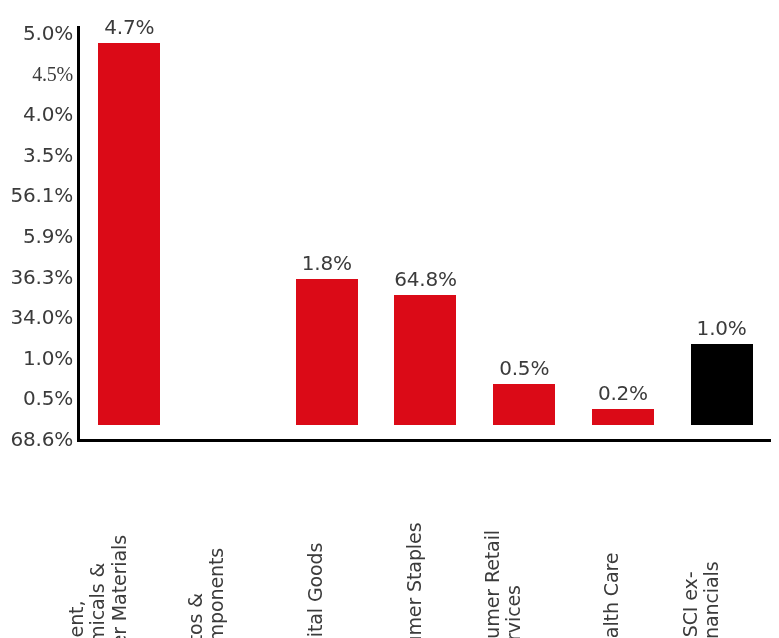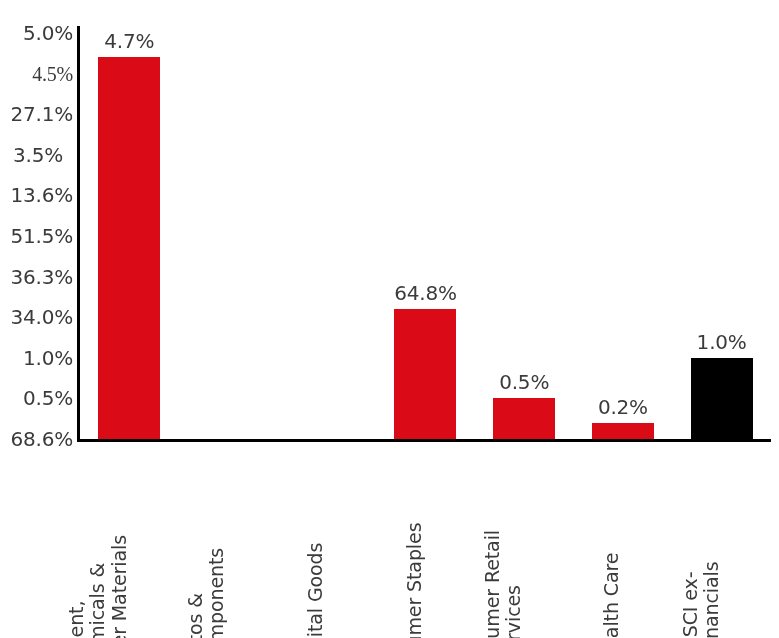--- a/index.html
+++ b/index.html
@@ -56,21 +56,21 @@
     left: 1px;
     top: 0;
     width: 72px;
     height: 638px;
   }
 
   
   #plot-area {
     position: absolute;
     left: 80px;
-    top: 33px;
+    top: 19px;
     width: 691px;
     height: 406px;
   }
 
   .bar-slot {
     position: absolute;
     bottom: 0;
     height: 406px;
   }
   .bar-rect {
@@ -121,39 +121,43 @@
   .cat-line { display: block; }
 </style>
 </head>
 <body>
 
 <div id="chart-root">
 
   <div class="y-labels-wrap">
       <div class="y-tick-label" style="top: 33px;">5.0%</div>
       <div class="y-tick-label" style="top: 73.6px; font-family: Liberation Serif, serif;">4.5%</div>
-      <div class="y-tick-label" style="top: 114.2px;">27.1%</div>
-      <div class="y-tick-label" style="top: 154.8px; text-align: center;">3.5%</div>
-      <div class="y-tick-label" style="top: 195.4px;">13.6%</div>
-      <div class="y-tick-label" style="top: 236px;">51.5%</div>
+      <div class="y-tick-label" style="top: 114.2px;">4.0%</div>
+      <div class="y-tick-label" style="top: 154.8px;">3.5%</div>
+      <div class="y-tick-label" style="top: 195.4px;">56.1%</div>
+      <div class="y-tick-label" style="top: 236px;">5.9%</div>
       <div class="y-tick-label" style="top: 276.6px;">36.3%</div>
       <div class="y-tick-label" style="top: 317.2px;">34.0%</div>
       <div class="y-tick-label" style="top: 357.8px;">1.0%</div>
       <div class="y-tick-label" style="top: 398.4px;">0.5%</div>
       <div class="y-tick-label" style="top: 439px;">68.6%</div>
     </div>
 
   <div class="y-axis-line"></div>
   <div class="x-axis-line"></div>
 
   <div id="plot-area">
       <div class="bar-slot" style="left: 0px; width: 98.7143px;">
         <div class="bar-rect" style="height: 381.64px; background: rgb(219, 10, 23);"></div>
         <div class="bar-value" style="bottom: 387.64px;">4.7%</div>
       </div>
+      <div class="bar-slot" style="left: 197.429px; width: 98.7143px;">
+        <div class="bar-rect" style="height: 146.16px; background: rgb(219, 10, 23);"></div>
+        <div class="bar-value" style="bottom: 152.16px;">1.8%</div>
+      </div>
       <div class="bar-slot" style="left: 296.143px; width: 98.7143px;">
         <div class="bar-rect" style="height: 129.92px; background: rgb(219, 10, 23);"></div>
         <div class="bar-value" style="bottom: 135.92px;">64.8%</div>
       </div>
       <div class="bar-slot" style="left: 394.857px; width: 98.7143px;">
         <div class="bar-rect" style="height: 40.6px; background: rgb(219, 10, 23);"></div>
         <div class="bar-value" style="bottom: 46.6px;">0.5%</div>
       </div>
       <div class="bar-slot" style="left: 493.571px; width: 98.7143px;">
         <div class="bar-rect" style="height: 16.24px; background: rgb(219, 10, 23);"></div>

